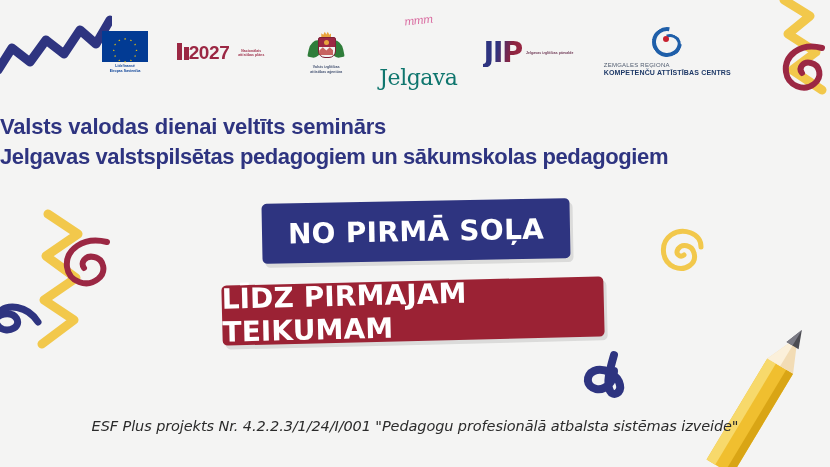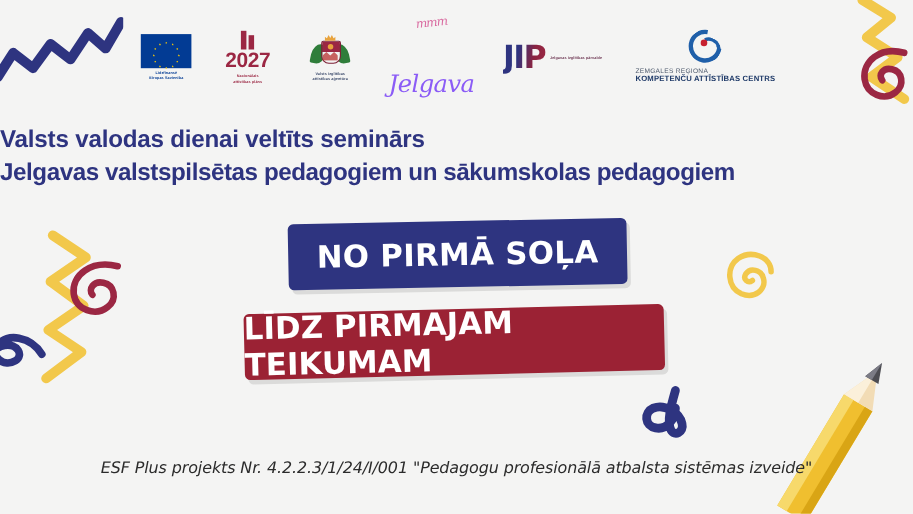--- a/index.html
+++ b/index.html
@@ -74,21 +74,21 @@
     clip-path: polygon(50% 0%, 61% 35%, 98% 35%, 68% 57%, 79% 91%, 50% 70%, 21% 91%, 32% 57%, 2% 35%, 39% 35%);
   }
   .eu-caption {
     color: #023b94;
     width: 52px;
   }
 
   
   .nap {
     display: flex;
-    flex-direction: column;
+    flex-direction: row;
     align-items: center;
   }
   .nap-bars {
     display: flex;
     gap: 2.5px;
     align-items: flex-end;
     height: 17px;
     margin-bottom: 1px;
   }
   .nap-bars i {
@@ -176,23 +176,22 @@
     font-size: 11px;
     color: #d96ba0;
     font-style: italic;
     line-height: 1;
     letter-spacing: -1px;
     transform: rotate(-6deg);
     margin-bottom: -3px;
   }
   .jelgava-word {
     font-family: "DejaVu Serif", serif;
-    font-style: italic;
     font-size: 22px;
-    color: #8b5cf6;
+    color: #0f766e;
     line-height: 1;
     letter-spacing: -0.5px;
     margin-top: 44px;
   }
 
   
   .jip-wrap {
     display: flex;
     flex-direction: row;
     align-items: center;

